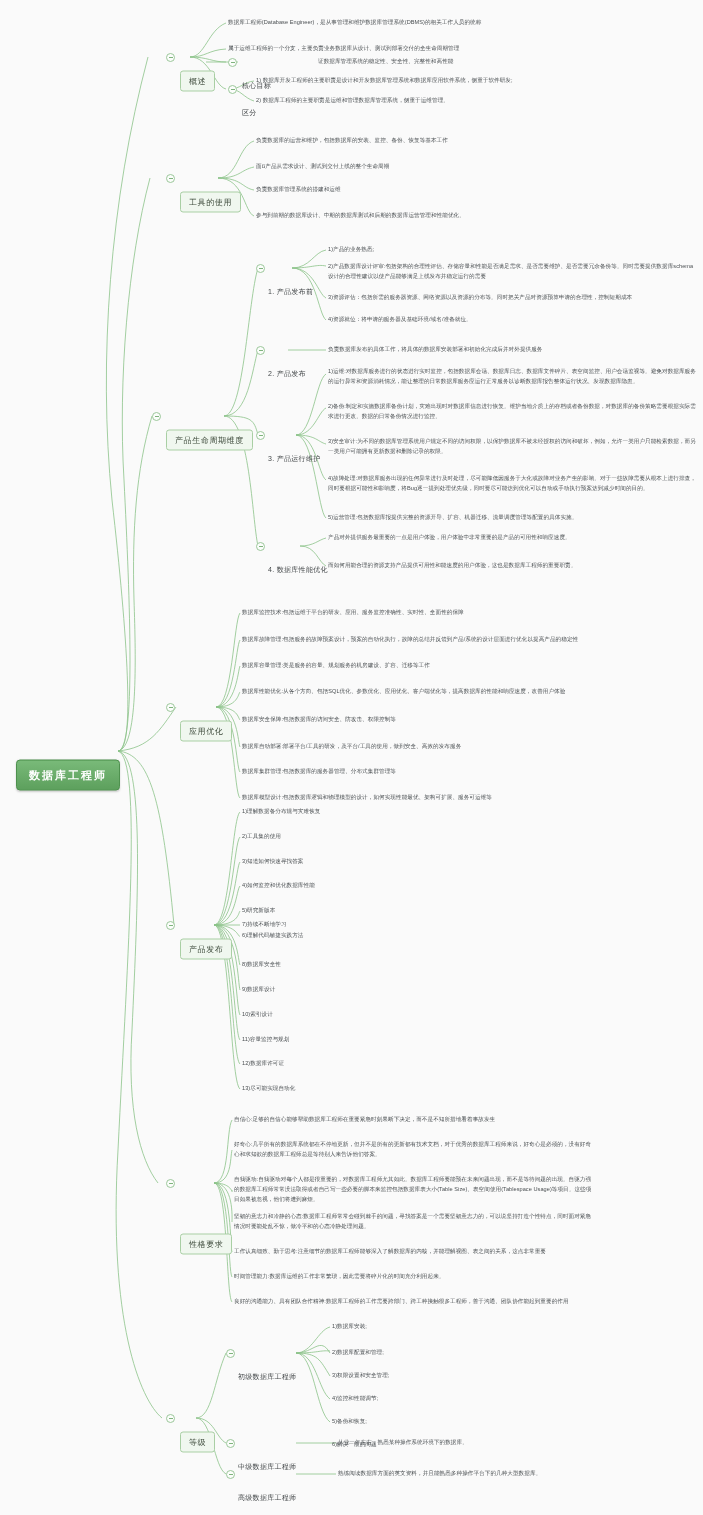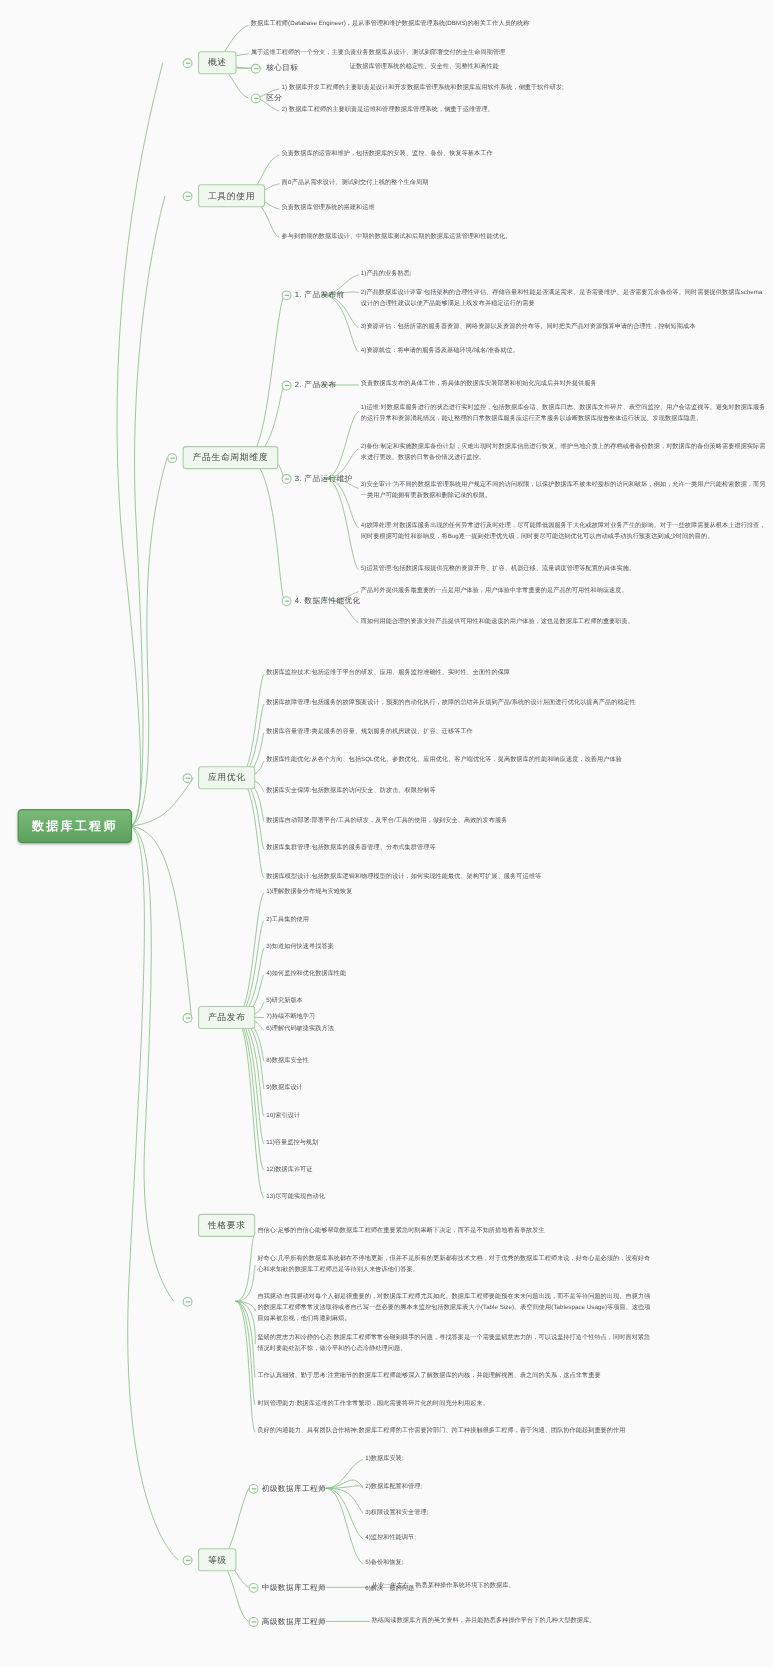--- a/index.html
+++ b/index.html
@@ -17,20 +17,21 @@
   }
   #edges {
     position: absolute; left: 0; top: 0;
     width: 703px; height: 1515px;
     pointer-events: none;
   }
   .node {
     position: absolute;
     white-space: nowrap;
     transform: translateY(-50%);
+    margin-top: 24px;
   }
   
   .root {
     background: #6aaf6a;
     background-image: linear-gradient(#79ba79, #5da05d);
     border: 1px solid #4e914e;
     border-radius: 4px;
     color: #ffffff;
     font-weight: bold;
     font-size: 11px;
@@ -251,21 +252,21 @@
   <div class="leaf nowrap" style="left:242px; top:936px;">6)理解代码敏捷实践方法</div>
   <div class="leaf nowrap" style="left:242px; top:925px;">7)持续不断地学习</div>
   <div class="leaf nowrap" style="left:242px; top:965px;">8)数据库安全性</div>
   <div class="leaf nowrap" style="left:242px; top:990px;">9)数据库设计</div>
   <div class="leaf nowrap" style="left:242px; top:1015px;">10)索引设计</div>
   <div class="leaf nowrap" style="left:242px; top:1040px;">11)容量监控与规划</div>
   <div class="leaf nowrap" style="left:242px; top:1064px;">12)数据库许可证</div>
   <div class="leaf nowrap" style="left:242px; top:1089px;">13)尽可能实现自动化</div>
 
   <div class="toggle" style="left:166px; top:1183px;"></div>
-  <div class="node branch" style="left:180px; top:1114px;">性格要求</div>
+  <div class="node branch" style="left:180px; top:1220px;">性格要求</div>
   <div class="leaf nowrap" style="left:234px; top:1120px;">自信心:足够的自信心能够帮助数据库工程师在重要紧急时刻果断下决定，而不是不知所措地看着事故发生</div>
   <div class="leaf" style="left:234px; top:1150px; width:360px;">好奇心:几乎所有的数据库系统都在不停地更新，但并不是所有的更新都有技术文档，对于优秀的数据库工程师来说，好奇心是必须的，没有好奇心和求知欲的数据库工程师总是等待别人来告诉他们答案。</div>
   <div class="leaf" style="left:234px; top:1190px; width:360px;">自我驱动:自我驱动对每个人都是很重要的，对数据库工程师尤其如此。数据库工程师要能预在未来问题出现，而不是等待问题的出现。自驱力强的数据库工程师常常没法取得或者自己写一些必要的脚本来监控包括数据库表大小(Table Size)、表空间使用(Tablespace Usage)等项目。这些项目如果被忽视，他们将遭到麻烦。</div>
   <div class="leaf" style="left:234px; top:1222px; width:360px;">坚韧的意志力和冷静的心态:数据库工程师常常会碰到棘手的问题，寻找答案是一个需要坚韧意志力的，可以说坚持打造个性特点，同时面对紧急情况时要能处乱不惊，做冷平和的心态冷静处理问题。</div>
   <div class="leaf nowrap" style="left:234px; top:1252px;">工作认真细致、勤于思考:注意细节的数据库工程师能够深入了解数据库的内核，并能理解视图、表之间的关系，这点非常重要</div>
   <div class="leaf nowrap" style="left:234px; top:1277px;">时间管理能力:数据库运维的工作非常繁琐，因此需要将碎片化的时间充分利用起来。</div>
   <div class="leaf nowrap" style="left:234px; top:1302px;">良好的沟通能力、具有团队合作精神:数据库工程师的工作需要跨部门、跨工种接触很多工程师，善于沟通、团队协作能起到重要的作用</div>
 
   <div class="toggle" style="left:166px; top:1418px;"></div>
   <div class="node branch" style="left:180px; top:1418px;">等级</div>

